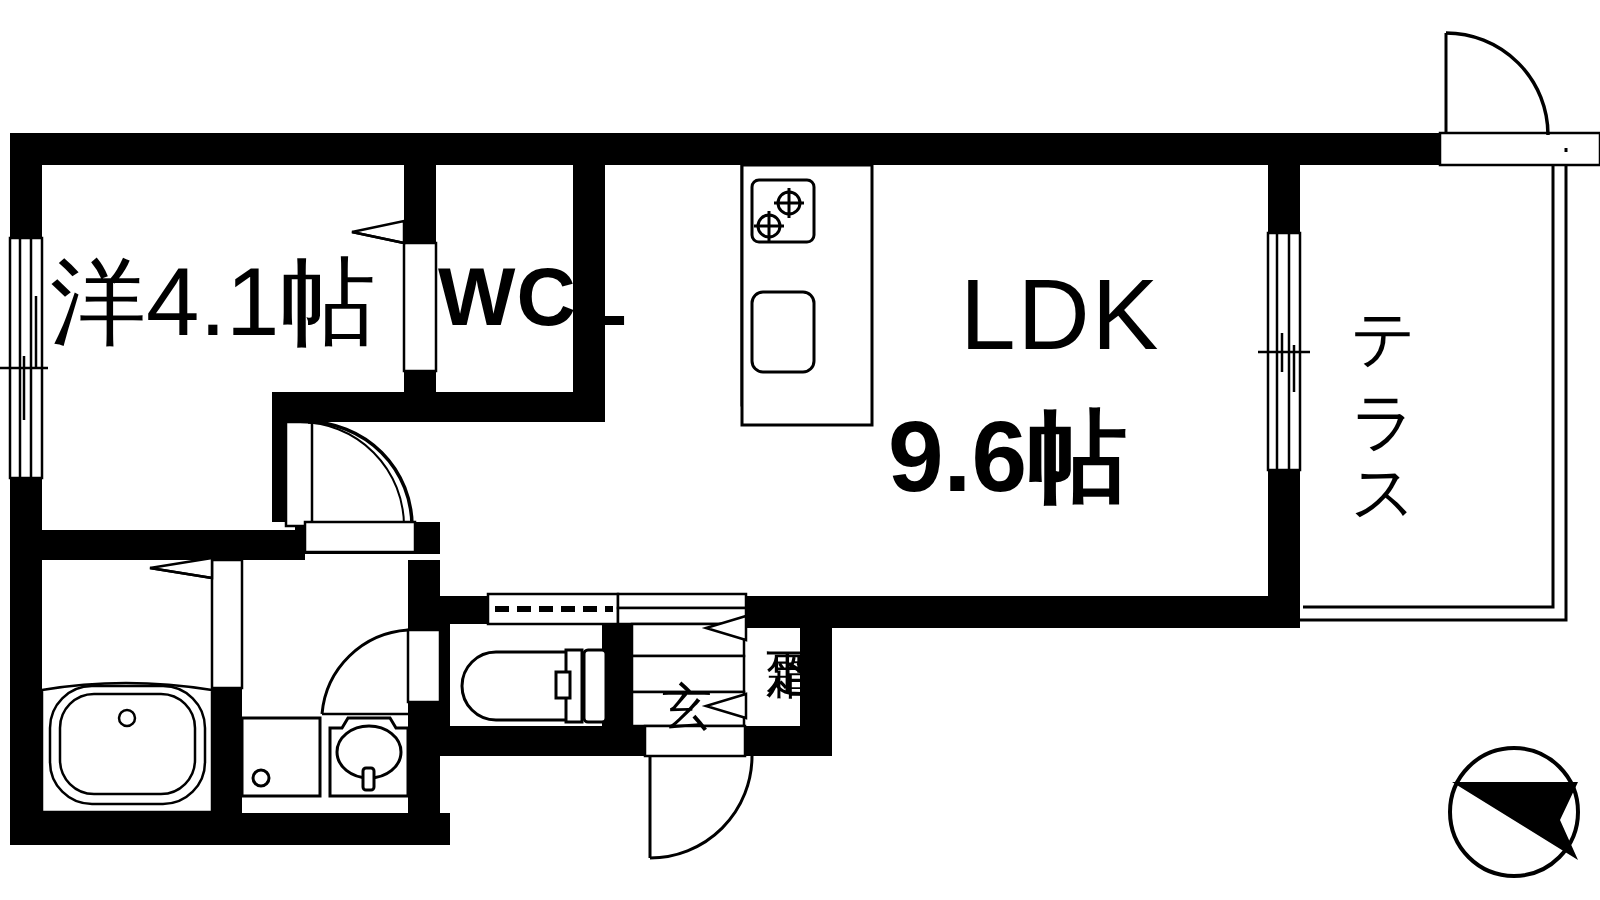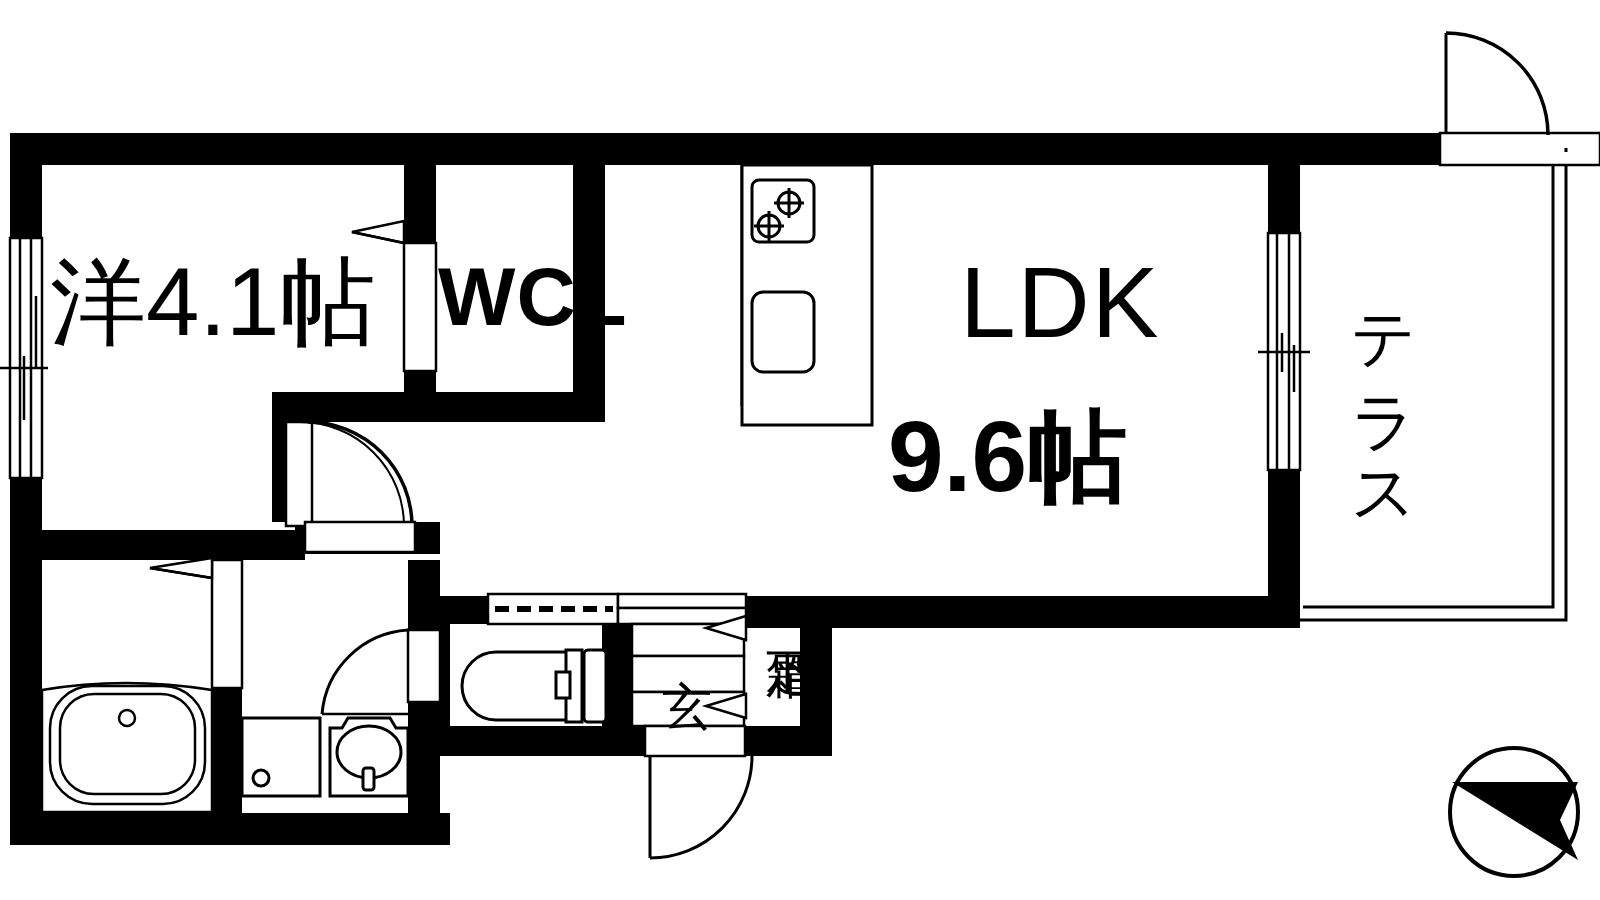--- a/index.html
+++ b/index.html
@@ -51,21 +51,21 @@
   .lbl-wcl {
     left: 438px;
     top: 256px;
     font-size: 82px;
     font-weight: 700;
     letter-spacing: 1px;
     text-align: right;
   }
   .lbl-ldk {
     left: 960px;
-    top: 252px;
+    top: 264px;
     font-size: 100px;
     font-weight: 500;
     letter-spacing: 2px;
   }
   .lbl-ldk-size {
     left: 888px;
     top: 406px;
     font-size: 100px;
     font-weight: 700;
     letter-spacing: 0px;

